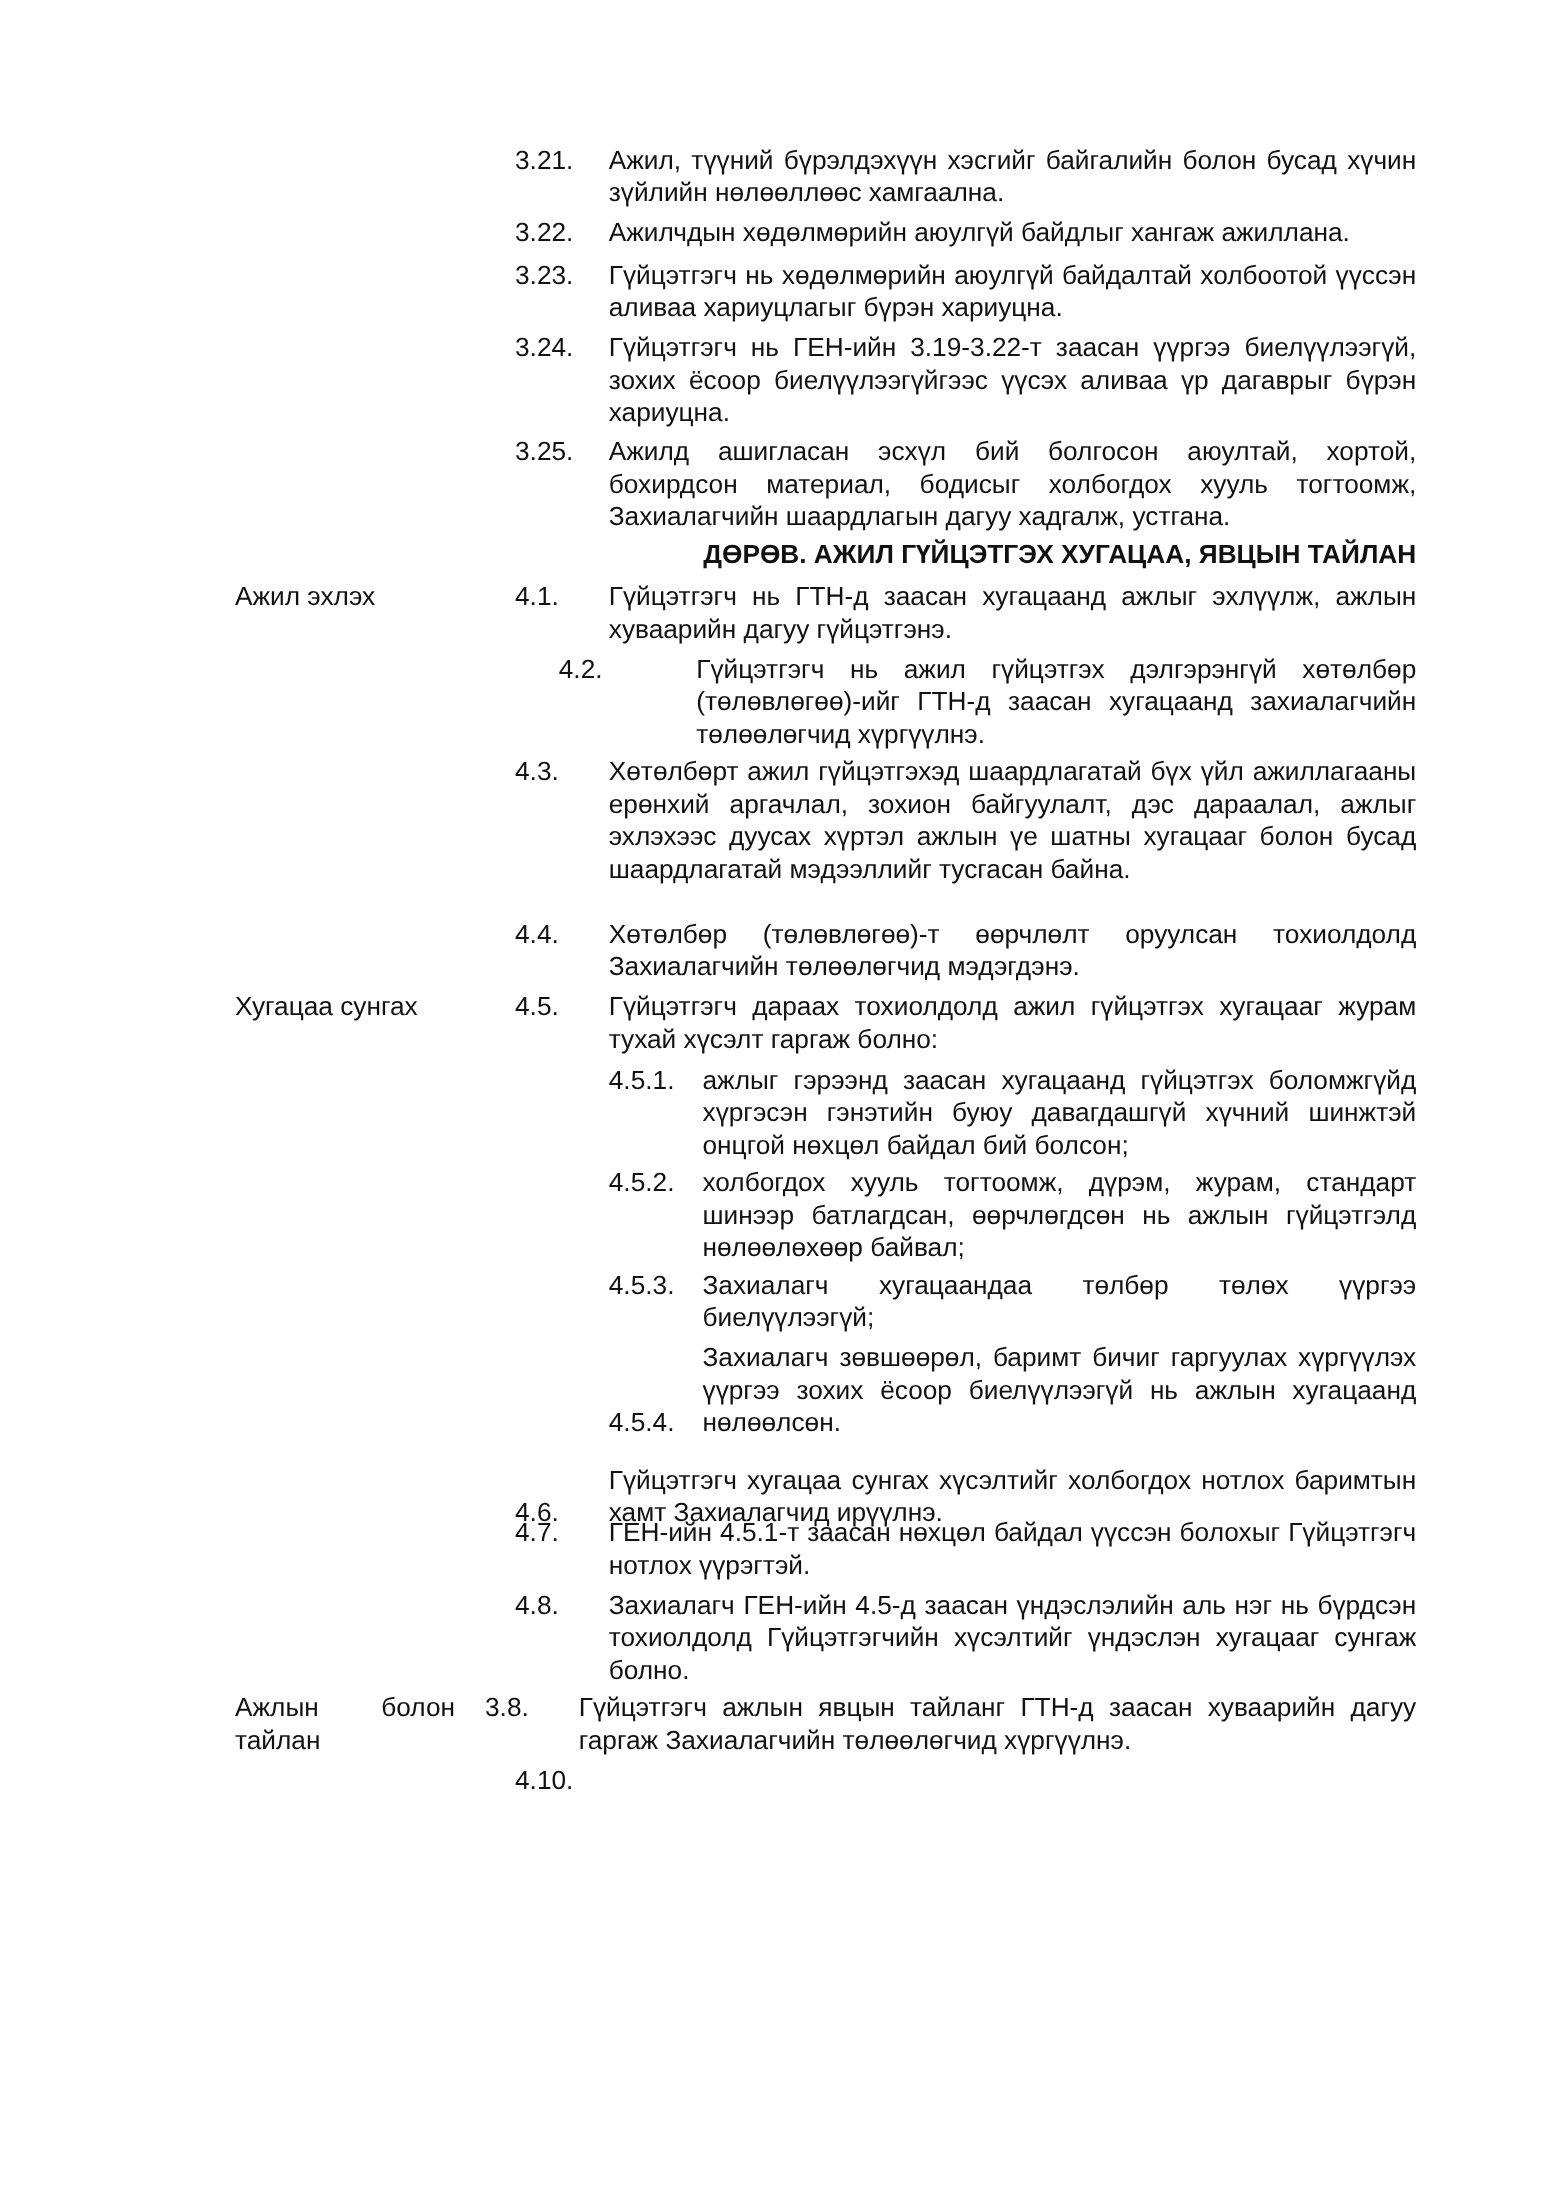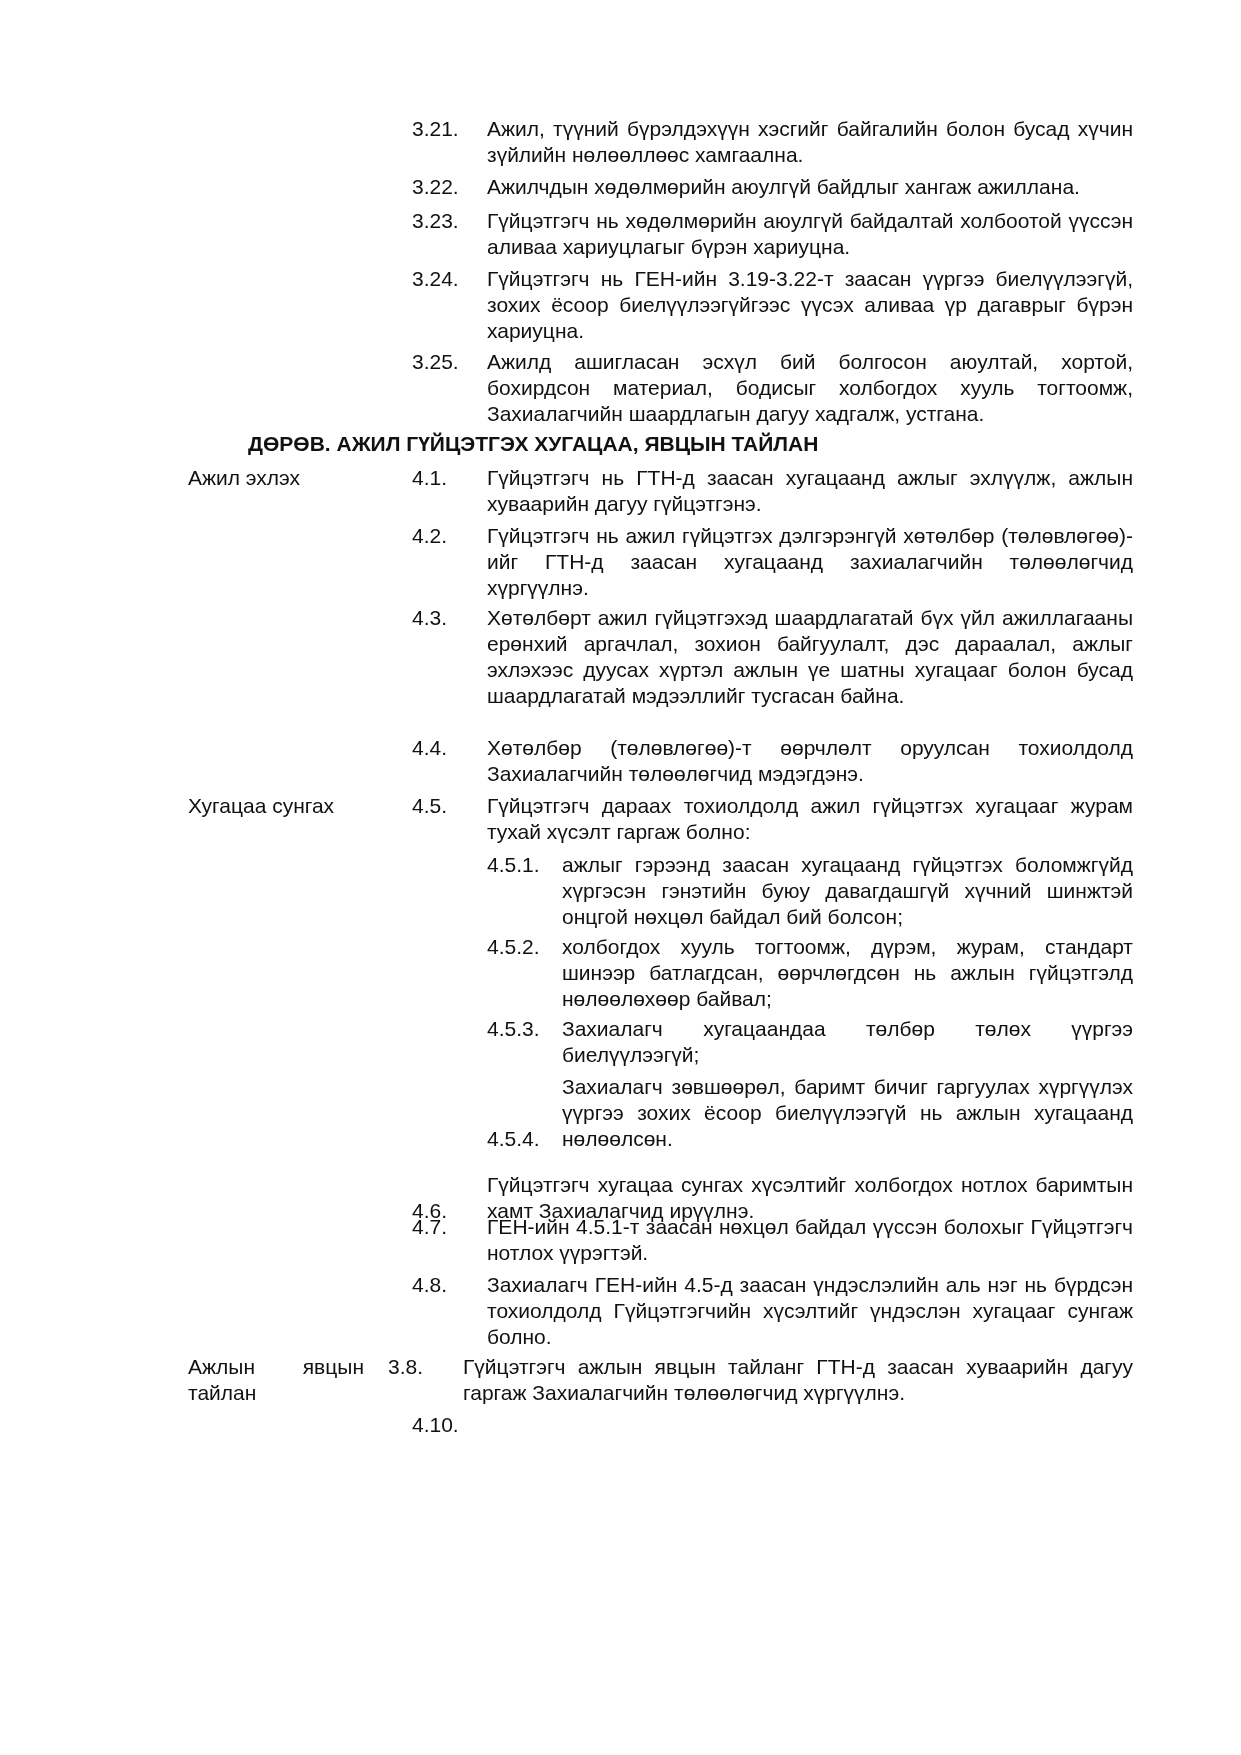--- a/index.html
+++ b/index.html
@@ -44,21 +44,21 @@
       position: absolute;
       left: 487px;
       width: 646px;
       display: flex;
     }
     .sub .num { margin-left: 0; width: 75px; flex: 0 0 75px; }
     .heading {
       position: absolute;
       left: 188px;
       width: 945px;
-      text-align: left;
+      text-align: right;
       font-weight: bold;
       padding-left: 60px;
       box-sizing: border-box;
     }
   </style>
 </head>
 <body>
 
 <div class="page">
 
@@ -93,21 +93,21 @@
   </div>
 
   <div class="heading" style="top:431px;">ДӨРӨВ. АЖИЛ ГҮЙЦЭТГЭХ ХУГАЦАА, ЯВЦЫН ТАЙЛАН</div>
 
   <div class="row" style="top:465px;">
     <div class="side">Ажил эхлэх</div>
     <div class="num">4.1.</div>
     <div class="body">Гүйцэтгэгч нь ГТН-д заасан хугацаанд ажлыг эхлүүлж, ажлын хуваарийн дагуу гүйцэтгэнэ.</div>
   </div>
 
-  <div class="row" style="top:523px;">
+  <div class="row" style="top:523px;gap:35px;">
     <div class="side"></div>
     <div class="num">4.2.</div>
     <div class="body">Гүйцэтгэгч нь ажил гүйцэтгэх дэлгэрэнгүй хөтөлбөр (төлөвлөгөө)-ийг ГТН-д заасан хугацаанд захиалагчийн төлөөлөгчид хүргүүлнэ.</div>
   </div>
 
   <div class="row" style="top:605px;">
     <div class="side"></div>
     <div class="num">4.3.</div>
     <div class="body">Хөтөлбөрт ажил гүйцэтгэхэд шаардлагатай бүх үйл ажиллагааны ерөнхий аргачлал, зохион байгуулалт, дэс дараалал, ажлыг эхлэхээс дуусах хүртэл ажлын үе шатны хугацааг болон бусад шаардлагатай мэдээллийг тусгасан байна.</div>
   </div>
@@ -156,21 +156,21 @@
     <div class="body">ГЕН-ийн 4.5.1-т заасан нөхцөл байдал үүссэн болохыг Гүйцэтгэгч нотлох үүрэгтэй.</div>
   </div>
 
   <div class="row" style="top:1272px;">
     <div class="side"></div>
     <div class="num">4.8.</div>
     <div class="body">Захиалагч ГЕН-ийн 4.5-д заасан үндэслэлийн аль нэг нь бүрдсэн тохиолдолд Гүйцэтгэгчийн хүсэлтийг үндэслэн хугацааг сунгаж болно.</div>
   </div>
 
   <div class="row" style="top:1354px;">
-    <div class="side justify-full" style="width:176px;flex-basis:176px;margin-right:0;">Ажлын явцын тайлан</div>
+    <div class="side justify-full" style="width:176px;flex-basis:176px;margin-right:0;">Ажлын болон тайлан</div>
     <div class="num">3.8.</div>
     <div class="body">Гүйцэтгэгч ажлын явцын тайланг ГТН-д заасан хуваарийн дагуу гаргаж Захиалагчийн төлөөлөгчид хүргүүлнэ.</div>
   </div>
 
   <div class="row" style="top:1412px;">
     <div class="side"></div>
     <div class="num">4.10.</div>
   </div>
 
 </div>

